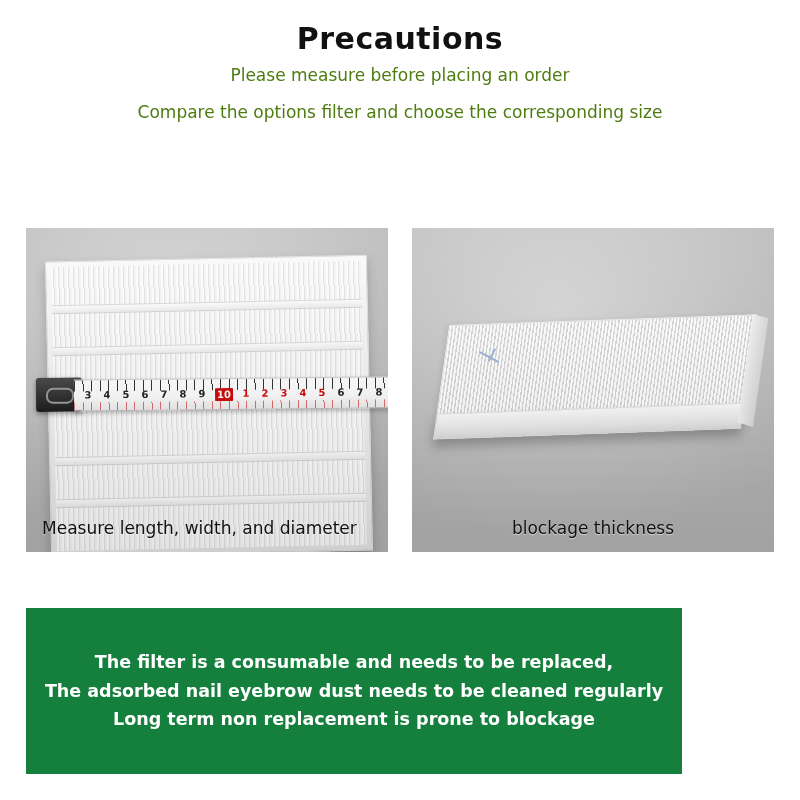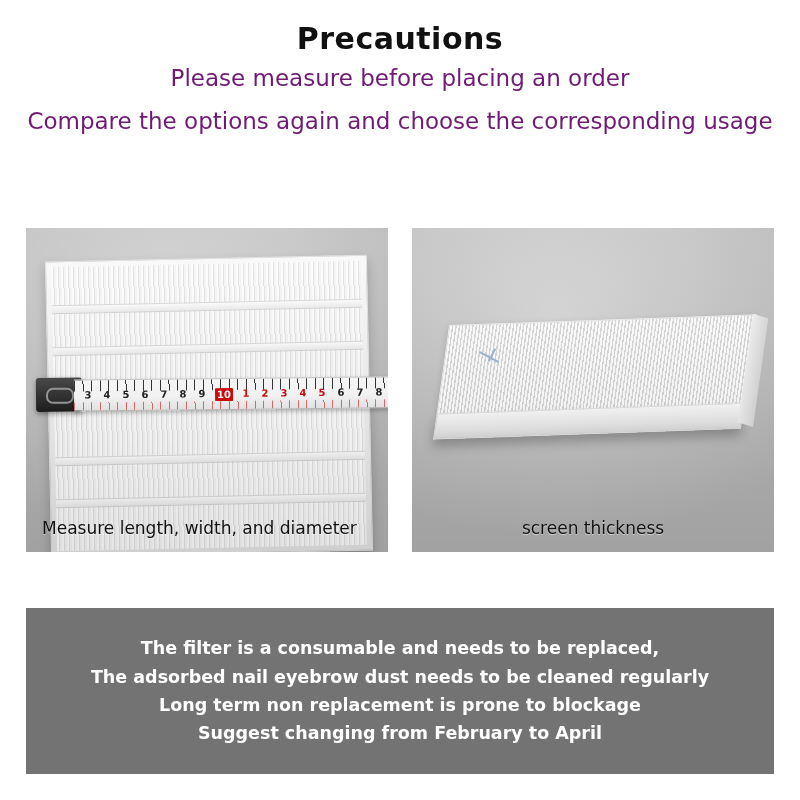--- a/index.html
+++ b/index.html
@@ -28,22 +28,22 @@
   }
   .title {
     font-size: 30px;
     font-weight: bold;
     letter-spacing: 0.5px;
     color: #111;
     margin: 0 0 12px 0;
     line-height: 1.1;
   }
   .subtitle {
-    font-size: 23px;
-    color: #701a75;
+    font-size: 17px;
+    color: #4d7c0f;
     line-height: 1.0;
     margin: 0 0 20px 0;
     font-weight: 400;
   }
   .subtitle:last-child { margin-bottom: 0; }
 
   
   .panels {
     position: absolute;
     top: 228px;
@@ -247,23 +247,23 @@
     background: #9fb6d6;
   }
   .arrow-mark:before { left: 0; top: 10px; width: 22px; height: 2px; transform: rotate(28deg); }
   .arrow-mark:after  { left: 13px; top: 2px; width: 2px; height: 14px; transform: rotate(28deg); }
 
   
   .footer {
     position: absolute;
     left: 26px;
     top: 608px;
-    width: 748px;
+    width: 656px;
     height: 166px;
-    background: #737373;
+    background: #15803d;
     color: #ffffff;
     display: flex;
     flex-direction: column;
     align-items: center;
     justify-content: center;
     text-align: center;
     padding: 4px 10px;
     box-sizing: border-box;
   }
   .footer .line {
@@ -274,21 +274,21 @@
   }
 </style>
 </head>
 <body>
 
 <div class="page">
 
   <div class="header">
     <h1 class="title">Precautions</h1>
     <p class="subtitle">Please measure before placing an order</p>
-    <p class="subtitle">Compare the options again and choose the corresponding usage</p>
+    <p class="subtitle">Compare the options filter and choose the corresponding size</p>
   </div>
 
   <div class="panels">
 
     <div class="panel">
       <div class="backdrop"></div>
 
       <div class="filter-left">
         <div class="frame"></div>
         <div class="pleats"></div>
@@ -334,25 +334,24 @@
       <div class="backdrop"></div>
 
       <div class="filter-right">
         <div class="top"></div>
         <div class="edge"></div>
         <div class="side"></div>
       </div>
       <div class="arrow-mark"></div>
 
       <div class="vign"></div>
-      <div class="caption right">screen thickness</div>
+      <div class="caption right">blockage thickness</div>
     </div>
 
   </div>
 
   <div class="footer">
     <div class="line">The filter is a consumable and needs to be replaced,</div>
     <div class="line">The adsorbed nail eyebrow dust needs to be cleaned regularly</div>
     <div class="line">Long term non replacement is prone to blockage</div>
-    <div class="line">Suggest changing from February to April</div>
   </div>
 
 </div>
 
 </body></html>

